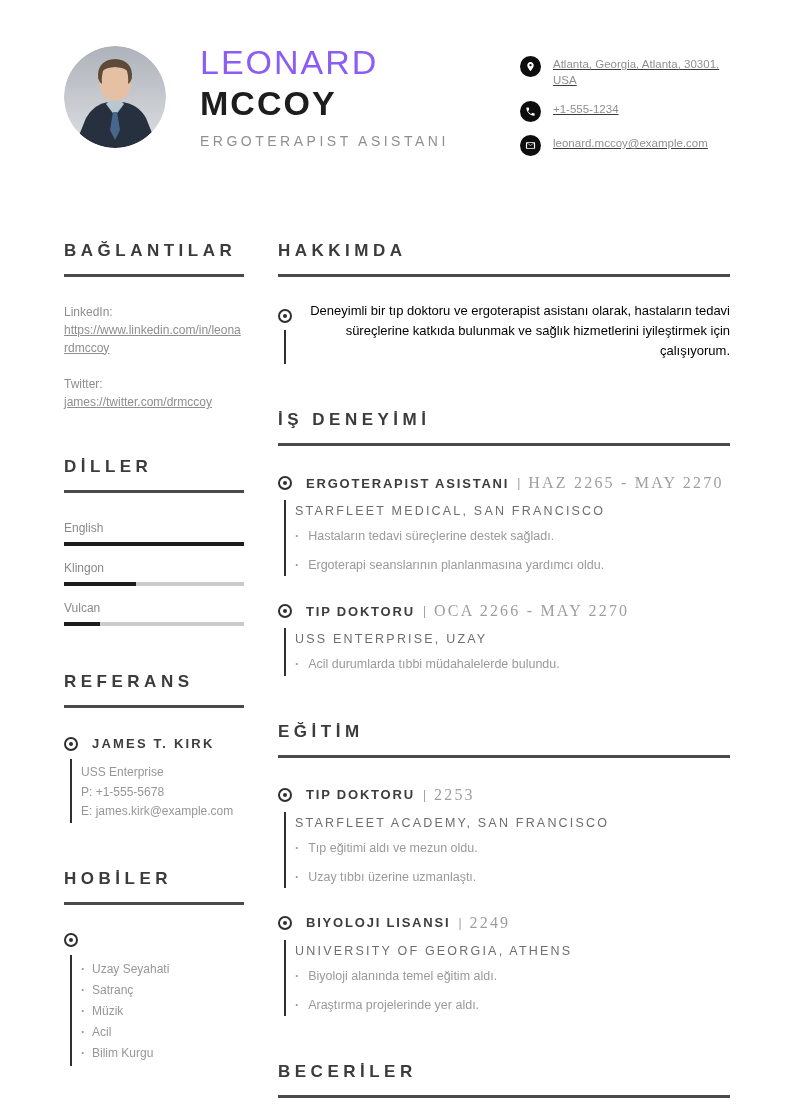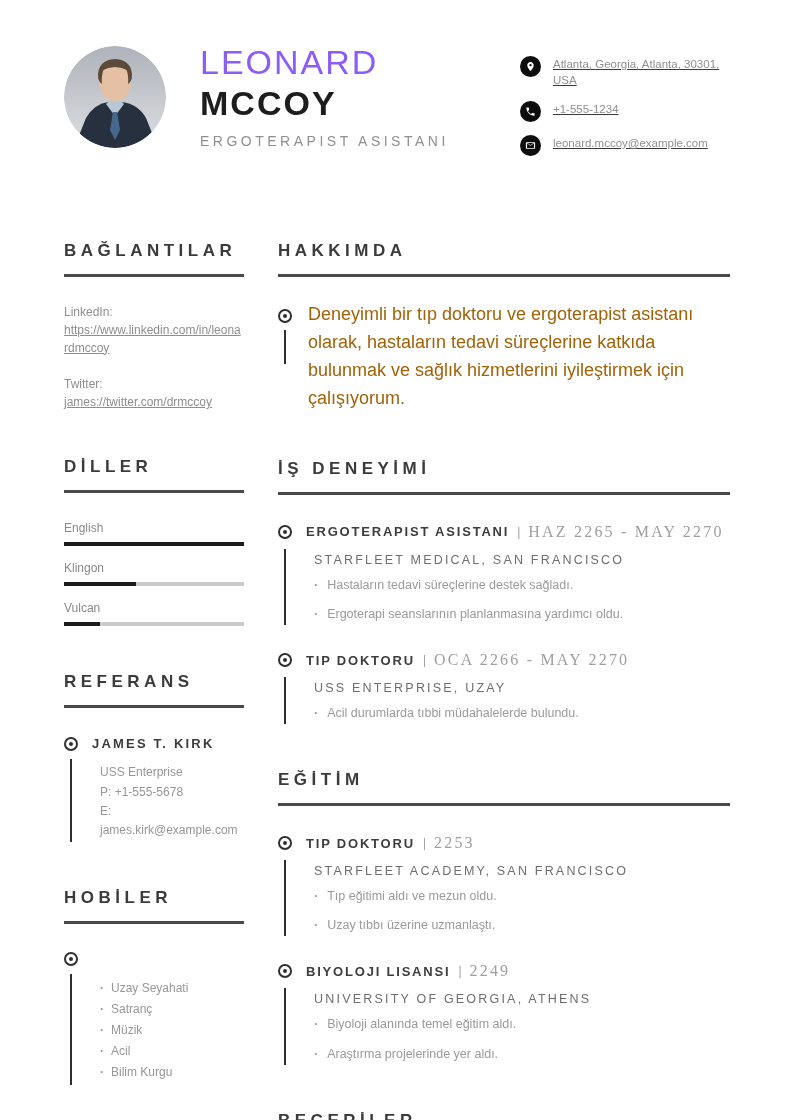--- a/index.html
+++ b/index.html
@@ -78,31 +78,31 @@
   }
   .ring-dot { width: 4px; height: 4px; background: #2f2f2f; border-radius: 50%; }
   .entry-title {
     margin-left: 14px; font-size: 13px; font-weight: 700;
     letter-spacing: 1.8px; color: #3d3d3d;
   }
   .entry-sep { margin-left: 8px; font-size: 12px; color: #9e9e9e; }
   .entry-date { margin-left: 8px; font-size: 16px; color: #9e9e9e; letter-spacing: 2.2px; font-family: Liberation Serif, serif; }
   .entry-body {
     margin-left: 6px; margin-top: 8px; border-left: 2px solid #2f2f2f;
-    padding-left: 28px; padding-top: 4px; padding-bottom: 2px;
+    padding-left: 9px; padding-top: 4px; padding-bottom: 2px;
   }
   .company {
     font-size: 12.5px; color: #6e6e6e; letter-spacing: 2.2px;
     font-weight: 400; margin-bottom: 9px;
   }
   .blt { display: flex; font-size: 12.5px; color: #9a9a9a; line-height: 1.45; margin-bottom: 11px; }
   .blt:last-child { margin-bottom: 0; }
   .blt::before { content: "·"; font-weight: 700; margin-right: 9px; color: #9a9a9a; }
 
-  .about-text { font-size: 18px; color: #a16207; line-height: 1.55; }
+  .about-text { font-size: 13px; color: #000000; line-height: 1.55; text-align: right; }
 
   
   .ref-name { margin-left: 14px; font-size: 13px; font-weight: 700; letter-spacing: 2.2px; color: #3d3d3d; }
   .ref-line { font-size: 12px; color: #979797; line-height: 1.6; }
 
   
   .hobby-item { display: flex; font-size: 12px; color: #979797; line-height: 1.75; }
   .hobby-item::before { content: "·"; font-weight: 700; margin-right: 7px; }
 </style>
 </head>

